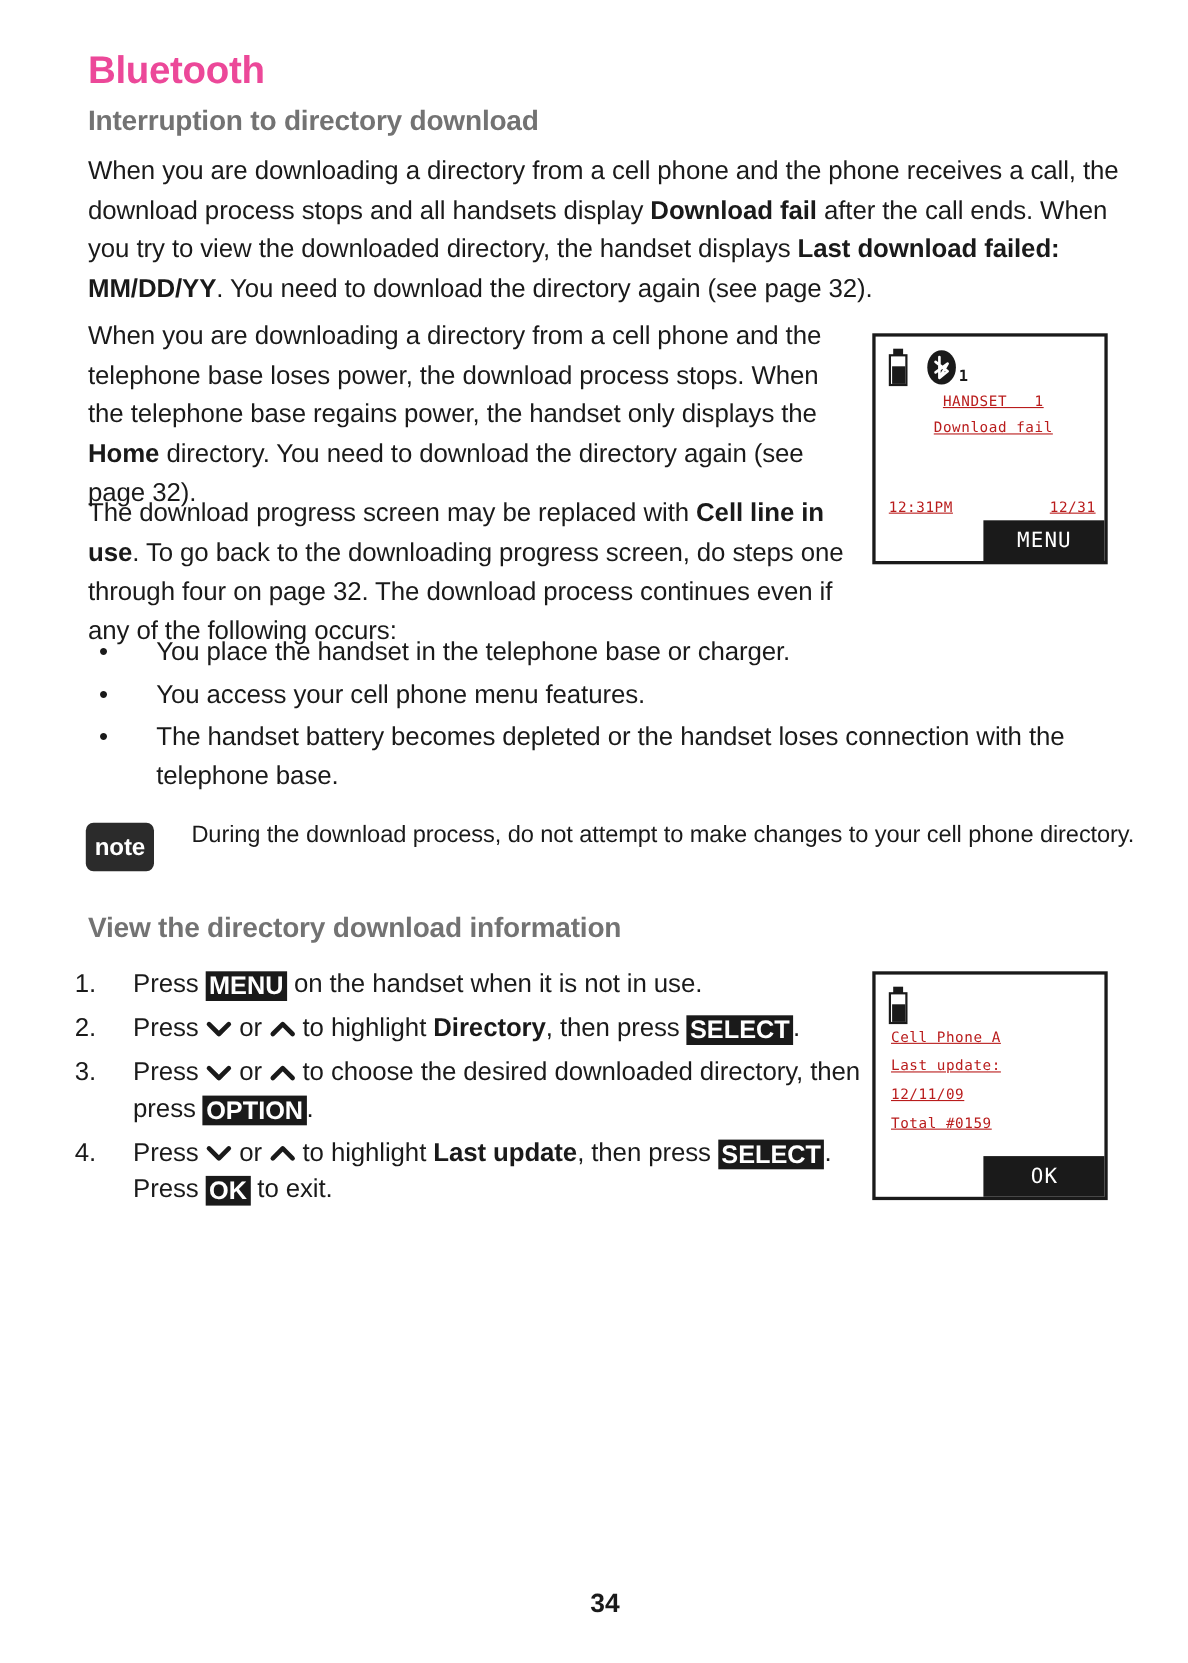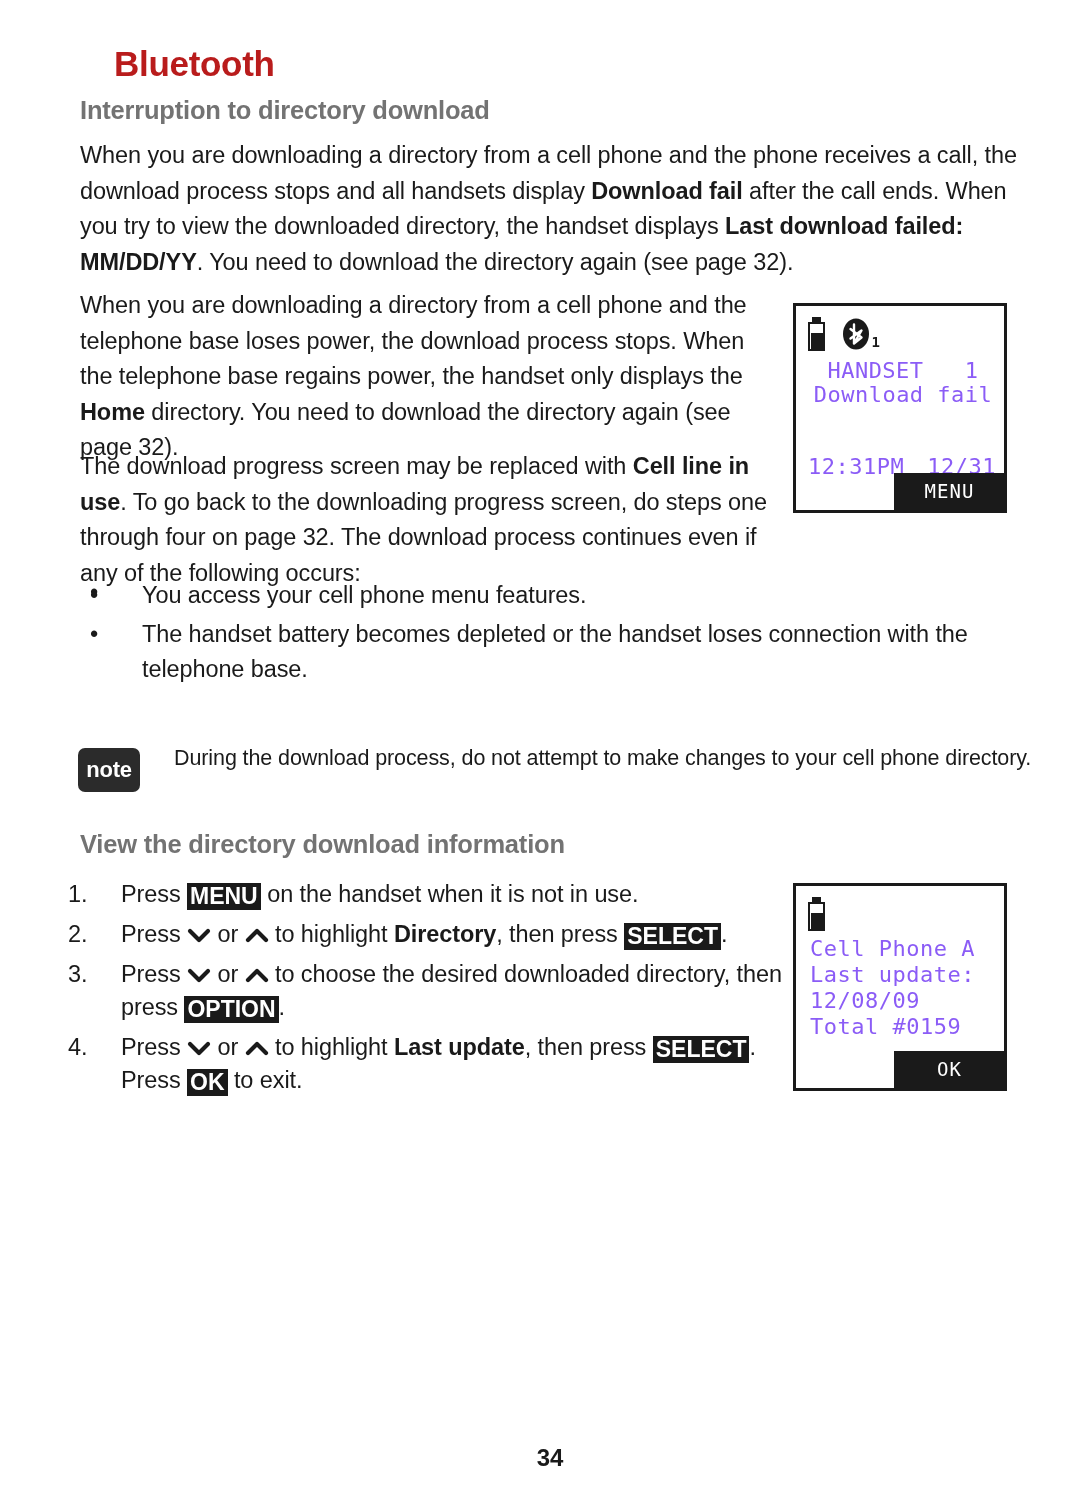--- a/index.html
+++ b/index.html
@@ -25,22 +25,21 @@
   }
 
   
   .chapter-title {
     position: absolute;
     left: 80px;
     top: 44px;
     font-size: 35px;
     font-weight: bold;
     letter-spacing: -0.3px;
-    color: #b91c1c;
-    margin-left: 34px;
+    color: #ec4899;
   }
   .section-heading {
     position: absolute;
     left: 80px;
     font-size: 25.5px;
     font-weight: bold;
     letter-spacing: -0.2px;
     color: #737373;
   }
   #heading-interruption { top: 96px; }
@@ -224,24 +223,25 @@
     bottom: 1px;
     font-family: "DejaVu Sans Mono", monospace;
     font-size: 14px;
     color: #1a1a1a;
     font-weight: bold;
   }
 
   .lcd-line {
     position: absolute;
     font-family: "DejaVu Sans Mono", monospace;
-    font-size: 22px;
+    font-size: 13px;
     letter-spacing: 0.5px;
-    color: #8b5cf6;
+    color: #b91c1c;
     white-space: pre;
+    text-decoration: underline;
   }
   .lcd-softkey {
     position: absolute;
     background: #1a1a1a;
     color: #ffffff;
     font-family: "DejaVu Sans Mono", monospace;
     font-size: 19px;
     letter-spacing: 1px;
     text-align: center;
     line-height: 37px;
@@ -292,20 +292,21 @@
     <span>When you are downloading a directory from a cell phone and the telephone base loses power, the download process stops. When the telephone base regains power, the handset only displays the </span><b>Home</b><span> directory. You need to download the directory again (see page 32).</span>
   </div>
 
   <div class="para" id="para3">
     <span>The download progress screen may be replaced with </span><b>Cell line in use</b><span>. To go back to the downloading progress screen, do steps one through four on page 32. The download process continues even if any of the following occurs:</span>
   </div>
 
   <div class="bullets">
     <div class="bullet-row">
       <span class="bullet-dot">•</span>
+      <span>You place the handset in the telephone base or charger.</span>
     </div>
     <div class="bullet-row">
       <span class="bullet-dot">•</span>
       <span>You access your cell phone menu features.</span>
     </div>
     <div class="bullet-row">
       <span class="bullet-dot">•</span>
       <span>The handset battery becomes depleted or the handset loses connection with the telephone base.</span>
     </div>
   </div>
@@ -361,20 +362,20 @@
   <div class="lcd" id="lcd-2">
     <div class="lcd-statusbar">
       <span class="bat-icon">
         <span class="bat-tip"></span>
         <span class="bat-body"></span>
         <span class="bat-fill"></span>
       </span>
     </div>
     <div class="lcd-line" id="lcd2-l1">Cell Phone A</div>
     <div class="lcd-line" id="lcd2-l2">Last update:</div>
-    <div class="lcd-line" id="lcd2-l3">12/08/09</div>
+    <div class="lcd-line" id="lcd2-l3">12/11/09</div>
     <div class="lcd-line" id="lcd2-l4">Total #0159</div>
     <div class="lcd-softkey" id="lcd2-softkey">OK</div>
   </div>
 
   <div class="page-number">34</div>
 
 </div>
 
 </body></html>

